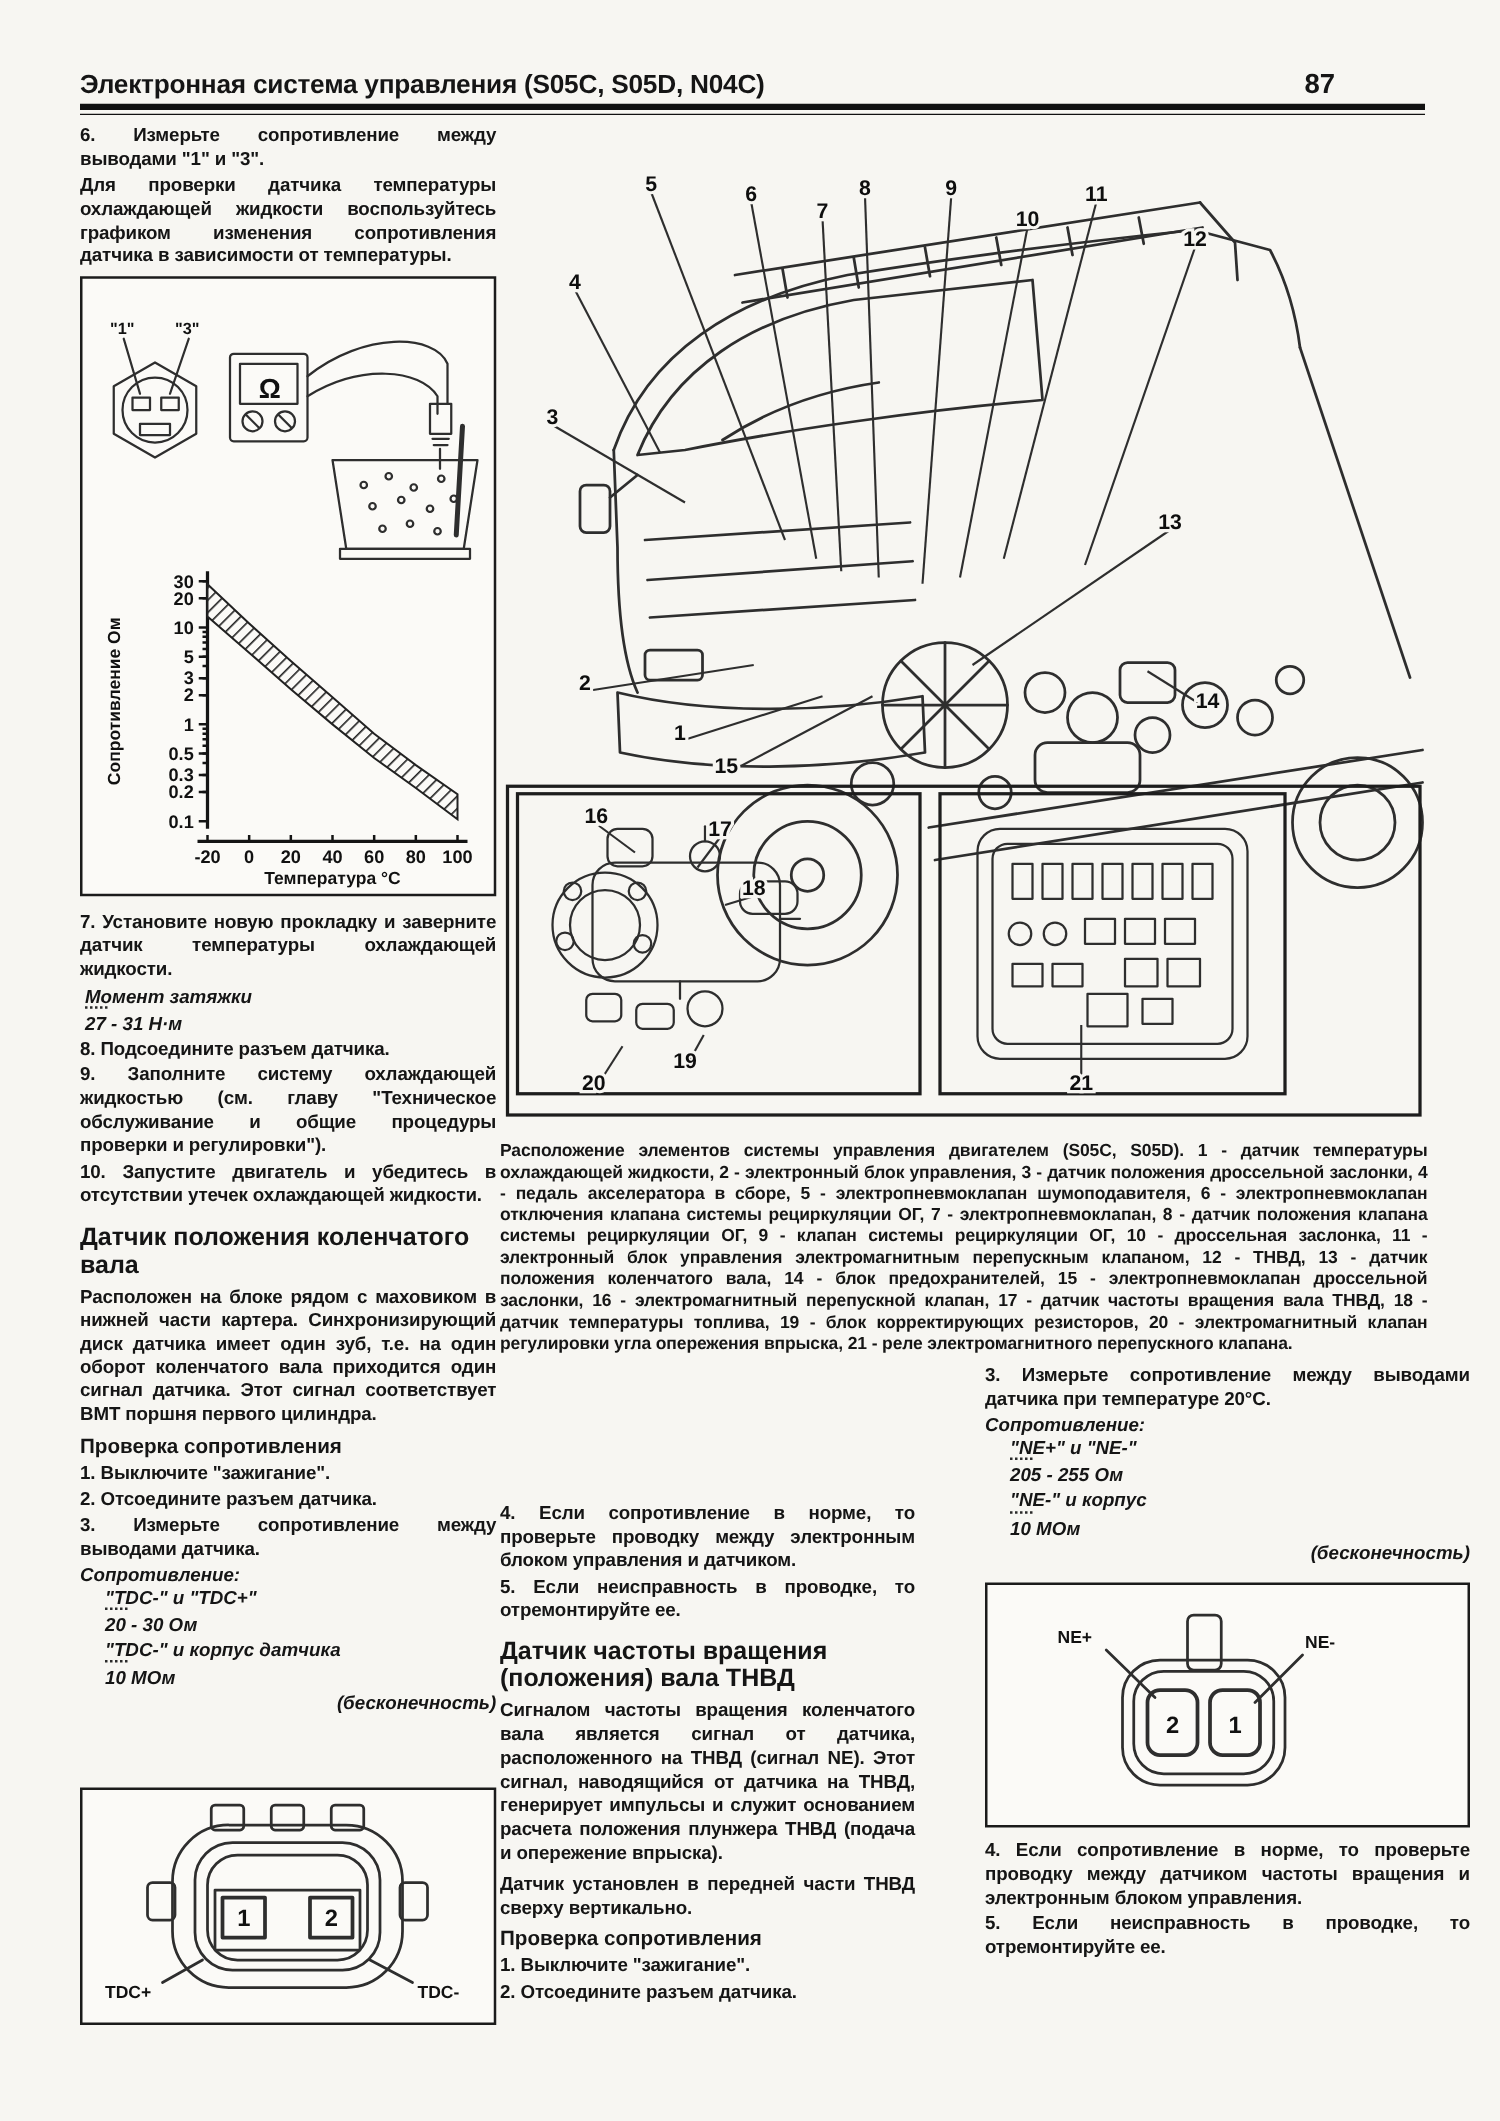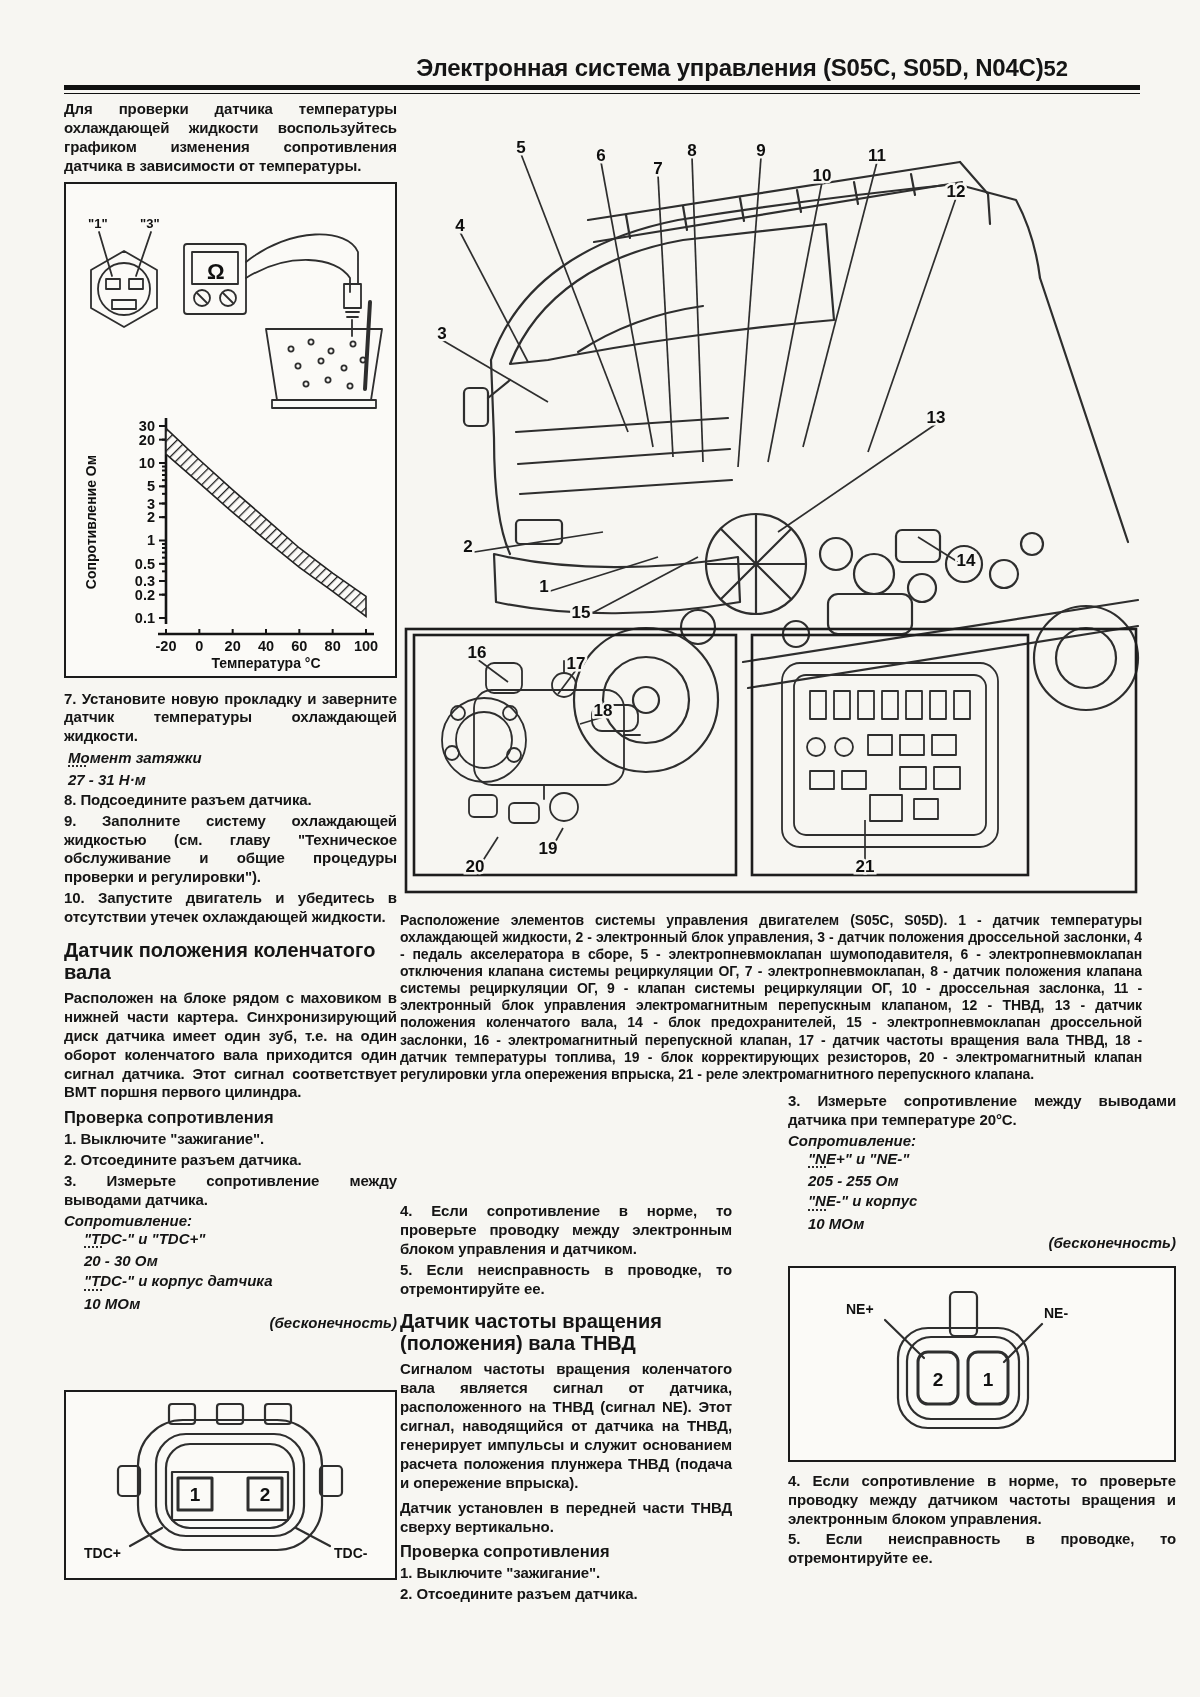--- a/index.html
+++ b/index.html
@@ -16,21 +16,21 @@
   .step{margin-bottom:2px;}
   .spec-label{font-style:italic;font-weight:bold;font-size:15px;margin:2px 0 0;}
   .spec-row{display:flex;align-items:baseline;font-style:italic;font-weight:bold;font-size:15px;padding-left:16px;line-height:1.35;flex-direction:column;}
   .spec-row .leader{flex:1;border-bottom:2.2px dotted #2a2a2a;margin:0 4px;transform:translateY(-3px);min-width:18px;}
   .spec-note{text-align:right;font-style:italic;font-weight:bold;font-size:15px;line-height:1.2;}
   .torque-row{padding-left:0;}
   .framed{border:2.4px solid #1b1b1b;background:#fbfaf7;}
   .rule-thick{height:5px;background:#111;margin-top:3px;}
   .rule-thin{height:1.6px;background:#111;margin-top:2.5px;}
   .hdr-flex{display:flex;align-items:baseline;}
-  .title{flex:1;text-align:right;font-size:24px;font-weight:bold;letter-spacing:-0.2px;}
+  .title{flex:1;text-align:left;font-size:21px;font-weight:bold;letter-spacing:-0.2px;}
   .pagenum{font-size:22px;font-weight:bold;padding-right:72px;}
   
   .draw path,.draw rect,.draw circle,.draw ellipse,.draw polygon,.draw line{
     fill:none;stroke:#2e2e2e;stroke-width:2.2;stroke-linejoin:round;stroke-linecap:round;}
   .thin path,.thin rect,.thin circle,.thin line{stroke-width:1.8;}
   .frame{fill:none;stroke:#1d1d1d;stroke-width:2.6;}
   .rig-label{font-size:13px;font-weight:bold;fill:#111;}
   .ohm-sym{font-size:22px;font-weight:bold;fill:#111;}
   .pin-num{font-size:19px;font-weight:bold;fill:#111;}
   .conn-label{font-size:14px;font-weight:bold;fill:#111;}
@@ -40,27 +40,28 @@
   .leader-line{stroke:#2e2e2e;stroke-width:1.7;fill:none;}
   .axl{stroke:#141414;stroke-width:2;}
   .axl2{stroke:#141414;stroke-width:2.6;}
 </style>
 </head>
 <body>
 
 <div class="abs" style="left:64px;top:54px;width:1076px;">
   <div class="hdr-flex">
     <div class="title">Электронная система управления (S05C, S05D, N04C)</div>
-    <div class="pagenum">52</div>
+    <div class="pagenum">87</div>
   </div>
   <div class="rule-thick"></div>
   <div class="rule-thin"></div>
 </div>
 
 <div class="abs" style="left:64px;top:100px;width:333px;">
+  <p class="step">6. Измерьте сопротивление между выводами "1" и "3".</p>
   <p>Для проверки датчика температуры охлаждающей жидкости воспользуйтесь графиком изменения сопротивления датчика в зависимости от температуры.</p>
 
   <div class="framed" style="height:492px;margin:6px 0 12px;">
     <svg id="coolant-chart" width="328" height="487" viewBox="0 0 328 487">
       <defs>
         <pattern id="hatchp" width="7" height="7" patternUnits="userSpaceOnUse" patternTransform="rotate(45)">
           <rect width="7" height="7" fill="#fbfaf7"></rect>
           <line x1="0" y1="0" x2="0" y2="7" stroke="#222" stroke-width="2.6"></line>
         </pattern>
       </defs>

